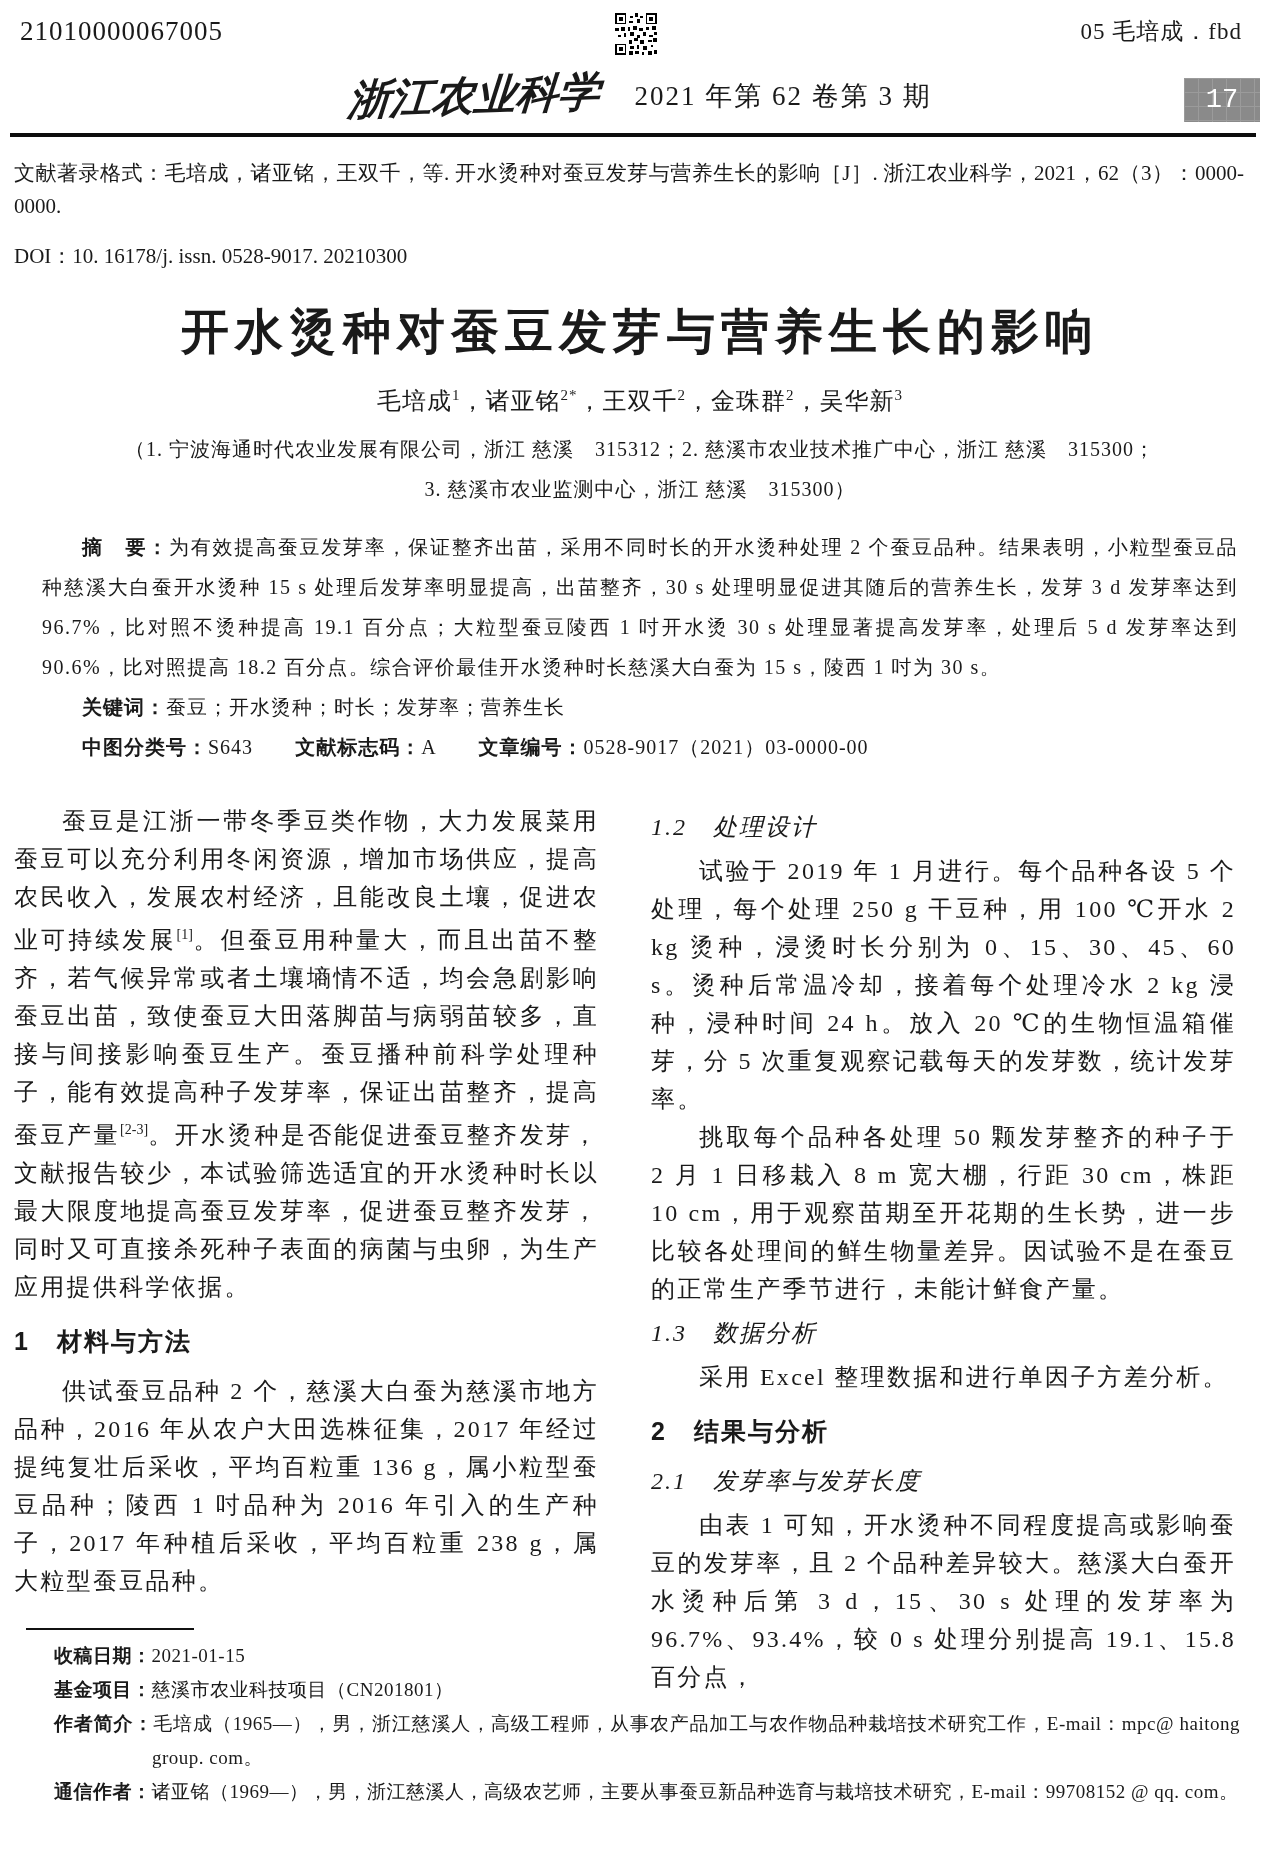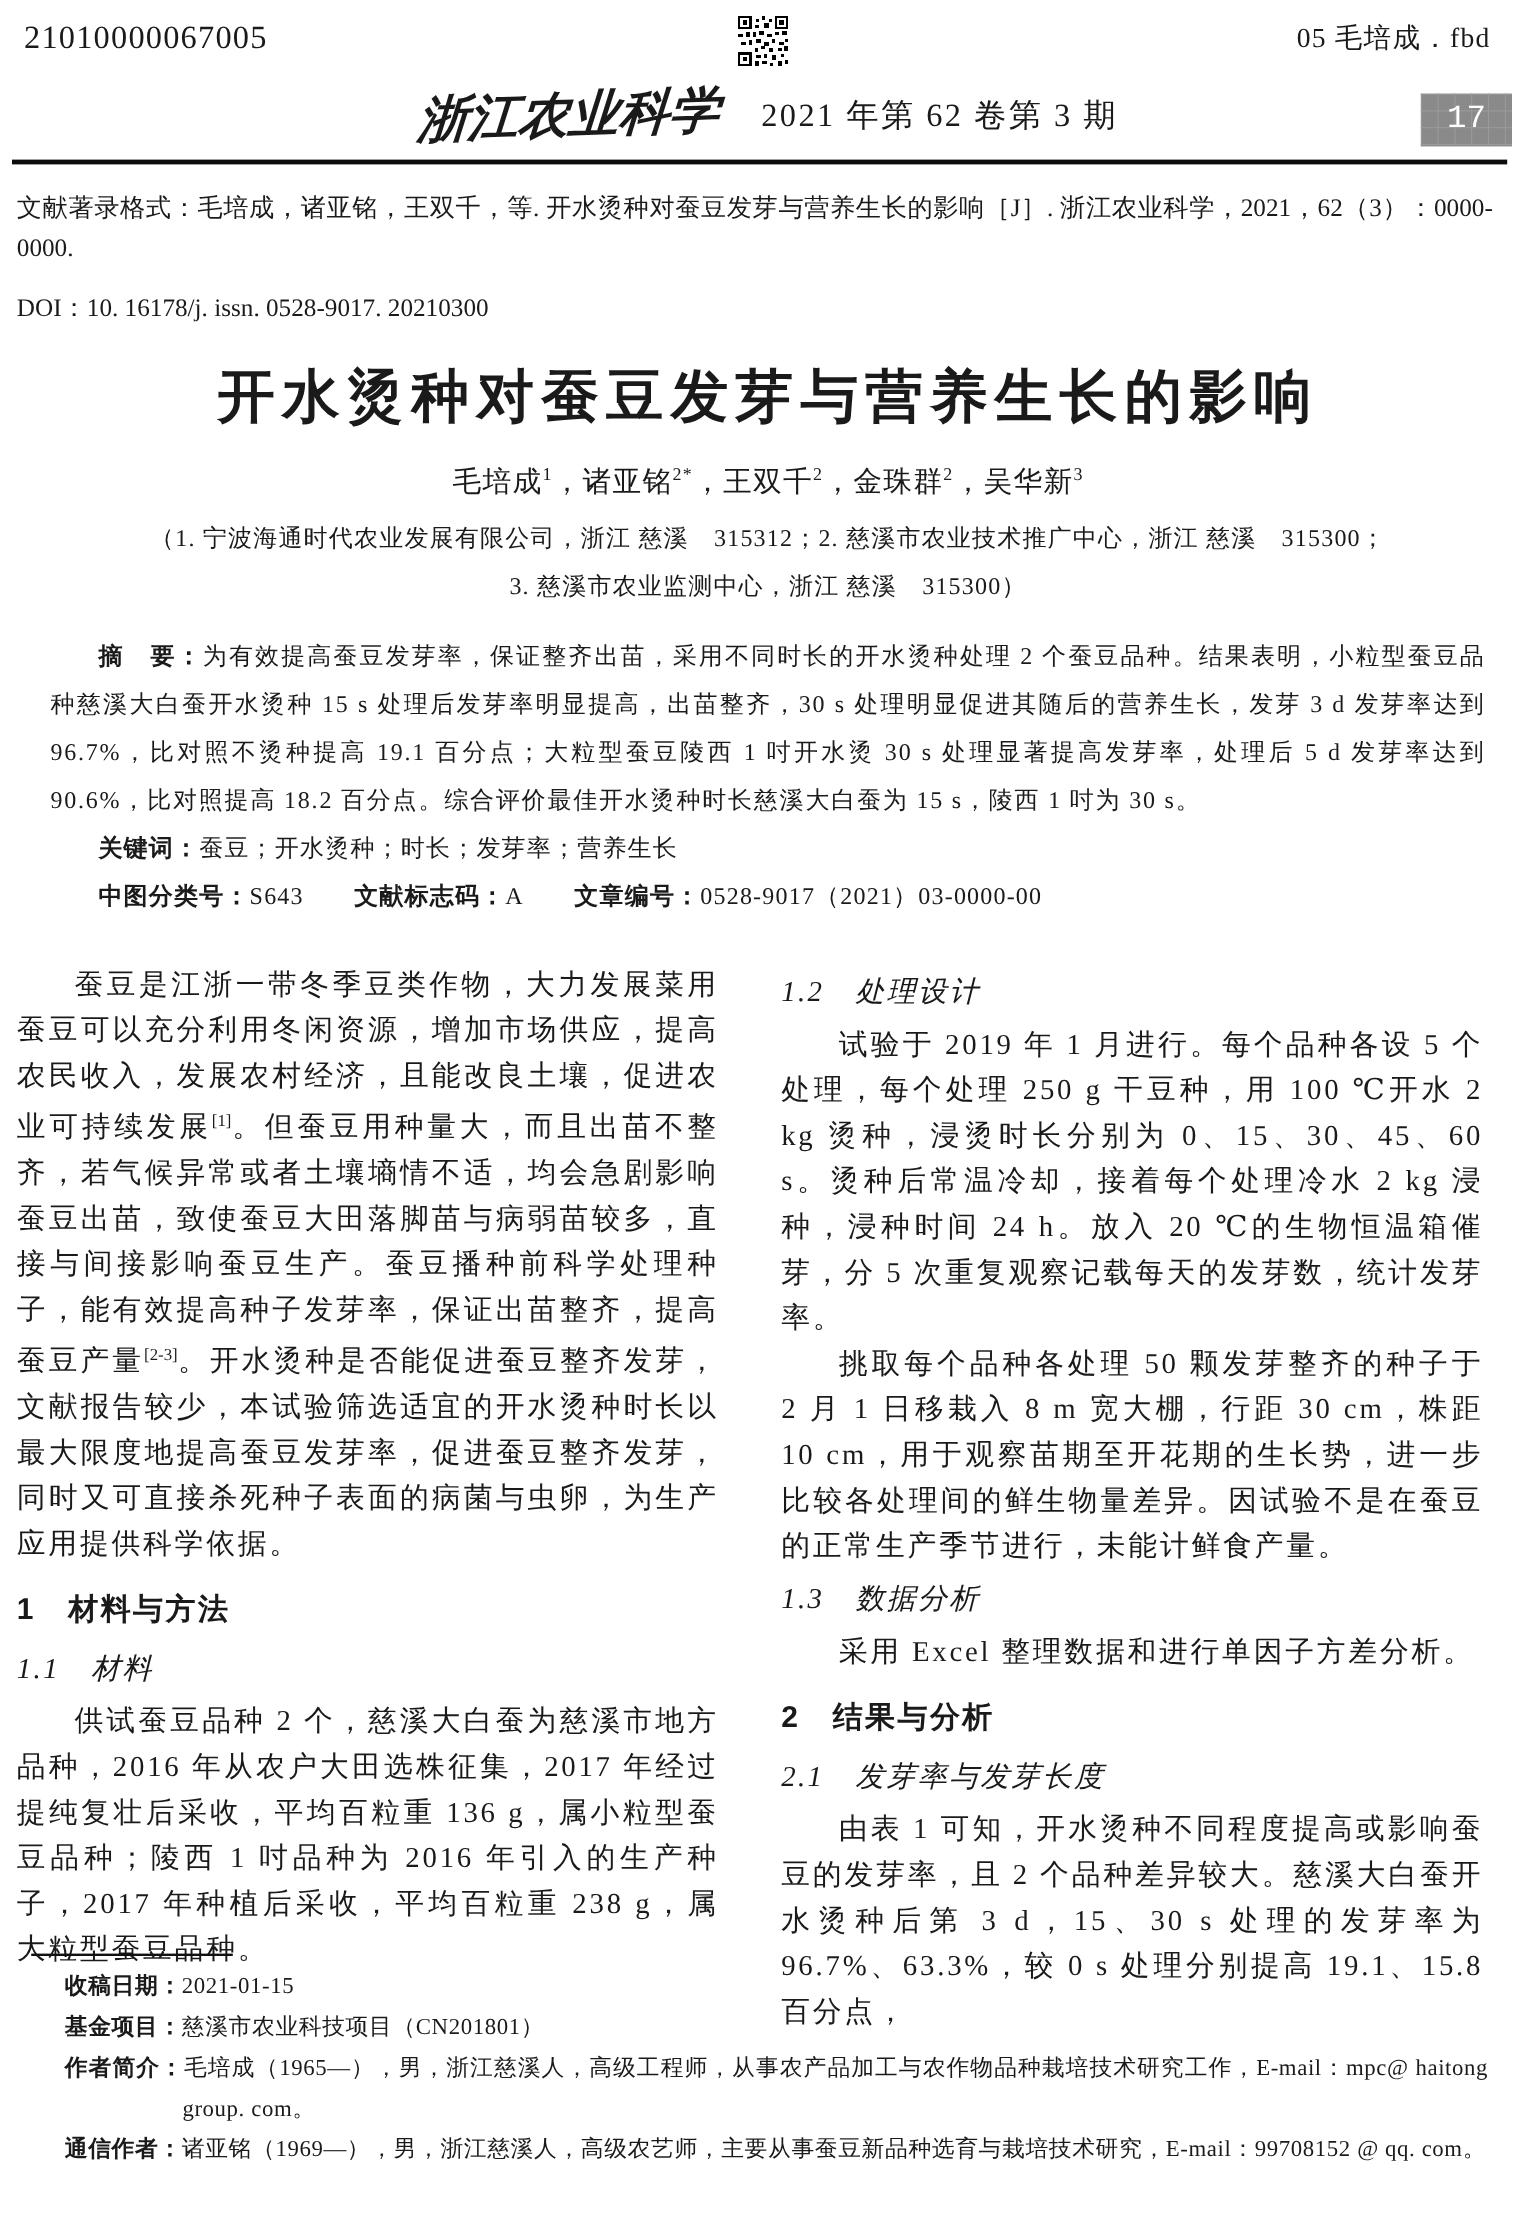--- a/index.html
+++ b/index.html
@@ -151,32 +151,31 @@
 <p class="abstract"><b class="hei">摘　要：</b><span>为有效提高蚕豆发芽率，保证整齐出苗，采用不同时长的开水烫种处理 2 个蚕豆品种。结果表明，小粒型蚕豆品种慈溪大白蚕开水烫种 15 s 处理后发芽率明显提高，出苗整齐，30 s 处理明显促进其随后的营养生长，发芽 3 d 发芽率达到 96.7%，比对照不烫种提高 19.1 百分点；大粒型蚕豆陵西 1 吋开水烫 30 s 处理显著提高发芽率，处理后 5 d 发芽率达到 90.6%，比对照提高 18.2 百分点。综合评价最佳开水烫种时长慈溪大白蚕为 15 s，陵西 1 吋为 30 s。</span></p>
 
 <p class="kw"><b class="hei">关键词：</b><span>蚕豆；开水烫种；时长；发芽率；营养生长</span></p>
 
 <p class="cls"><span class="cls-item"><b class="hei">中图分类号：</b><span>S643</span></span><span class="cls-item"><b class="hei">文献标志码：</b><span>A</span></span><span class="cls-item"><b class="hei">文章编号：</b><span>0528-9017（2021）03-0000-00</span></span></p>
 
 <div class="columns">
   <div class="col">
     <p class="body-p">蚕豆是江浙一带冬季豆类作物，大力发展菜用蚕豆可以充分利用冬闲资源，增加市场供应，提高农民收入，发展农村经济，且能改良土壤，促进农业可持续发展<sup>[1]</sup>。但蚕豆用种量大，而且出苗不整齐，若气候异常或者土壤墒情不适，均会急剧影响蚕豆出苗，致使蚕豆大田落脚苗与病弱苗较多，直接与间接影响蚕豆生产。蚕豆播种前科学处理种子，能有效提高种子发芽率，保证出苗整齐，提高蚕豆产量<sup>[2-3]</sup>。开水烫种是否能促进蚕豆整齐发芽，文献报告较少，本试验筛选适宜的开水烫种时长以最大限度地提高蚕豆发芽率，促进蚕豆整齐发芽，同时又可直接杀死种子表面的病菌与虫卵，为生产应用提供科学依据。</p>
     <h2 class="sec hei">1　材料与方法</h2>
-    <h3 class="subsec">1.1　材料</h3>
     <p class="body-p">供试蚕豆品种 2 个，慈溪大白蚕为慈溪市地方品种，2016 年从农户大田选株征集，2017 年经过提纯复壮后采收，平均百粒重 136 g，属小粒型蚕豆品种；陵西 1 吋品种为 2016 年引入的生产种子，2017 年种植后采收，平均百粒重 238 g，属大粒型蚕豆品种。</p>
   </div>
   <div class="col">
     <h3 class="subsec">1.2　处理设计</h3>
     <p class="body-p">试验于 2019 年 1 月进行。每个品种各设 5 个处理，每个处理 250 g 干豆种，用 100 ℃开水 2 kg 烫种，浸烫时长分别为 0、15、30、45、60 s。烫种后常温冷却，接着每个处理冷水 2 kg 浸种，浸种时间 24 h。放入 20 ℃的生物恒温箱催芽，分 5 次重复观察记载每天的发芽数，统计发芽率。</p>
     <p class="body-p">挑取每个品种各处理 50 颗发芽整齐的种子于 2 月 1 日移栽入 8 m 宽大棚，行距 30 cm，株距 10 cm，用于观察苗期至开花期的生长势，进一步比较各处理间的鲜生物量差异。因试验不是在蚕豆的正常生产季节进行，未能计鲜食产量。</p>
     <h3 class="subsec">1.3　数据分析</h3>
     <p class="body-p">采用 Excel 整理数据和进行单因子方差分析。</p>
     <h2 class="sec hei">2　结果与分析</h2>
     <h3 class="subsec">2.1　发芽率与发芽长度</h3>
-    <p class="body-p">由表 1 可知，开水烫种不同程度提高或影响蚕豆的发芽率，且 2 个品种差异较大。慈溪大白蚕开水烫种后第 3 d，15、30 s 处理的发芽率为 96.7%、63.3%，较 0 s 处理分别提高 19.1、15.8 百分点，</p>
+    <p class="body-p">由表 1 可知，开水烫种不同程度提高或影响蚕豆的发芽率，且 2 个品种差异较大。慈溪大白蚕开水烫种后第 3 d，15、30 s 处理的发芽率为 96.7%、93.4%，较 0 s 处理分别提高 19.1、15.8 百分点，</p>
   </div>
 </div>
 
 <div class="footnotes">
   <div class="fn-rule"></div>
   <p class="fn"><b>收稿日期：</b><span>2021-01-15</span></p>
   <p class="fn"><b>基金项目：</b><span>慈溪市农业科技项目（CN201801）</span></p>
   <p class="fn"><b>作者简介：</b><span>毛培成（1965—），男，浙江慈溪人，高级工程师，从事农产品加工与农作物品种栽培技术研究工作，E-mail：mpc@ haitong group. com。</span></p>
   <p class="fn"><b>通信作者：</b><span>诸亚铭（1969—），男，浙江慈溪人，高级农艺师，主要从事蚕豆新品种选育与栽培技术研究，E-mail：99708152 @ qq. com。</span></p>
 </div>

